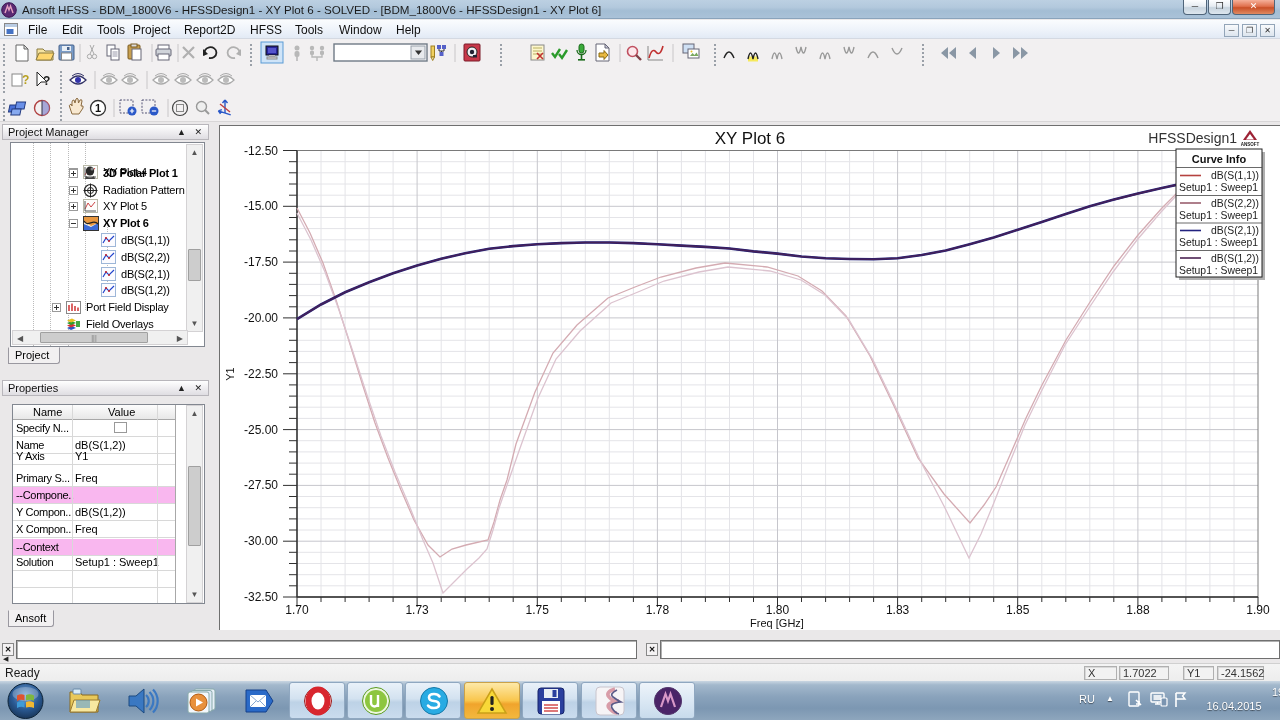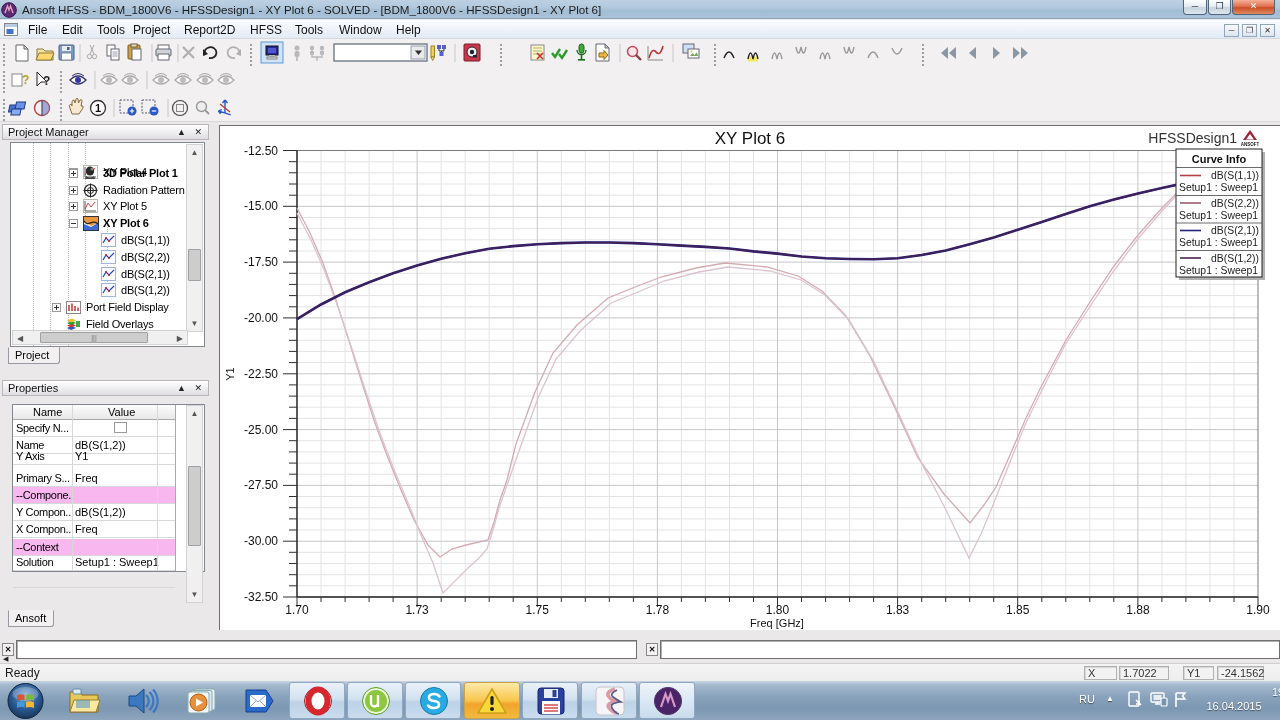--- a/index.html
+++ b/index.html
@@ -35,21 +35,21 @@
 .ttext{position:absolute;top:2px;font-size:11px;color:#000;white-space:nowrap;letter-spacing:-0.2px}
 .guide{position:absolute;top:0;bottom:0;width:1px;background-image:linear-gradient(#bbb 1px,transparent 1px);background-size:1px 2px}
 
 .sb{position:absolute;background:#f0f0f0;border:1px solid #d4d2d4}
 .sbthumb{position:absolute;background:#cdcdcd;border:1px solid #a0a0a0;border-radius:1px}
 .sbarrow{position:absolute;font-size:8px;color:#555;text-align:center;width:100%;}
 #pmtab{position:absolute;left:8px;top:347px;width:52px;height:17px;background:#f2f0f1;border:1px solid #9a98a0;border-top:1px solid #f2f0f1;
  font-size:11px;padding:1px 0 0 6px;border-radius:0 0 3px 0}
 #proptab{position:absolute;left:8px;top:610px;width:46px;height:17px;background:#f2f0f1;border:1px solid #9a98a0;border-top:1px solid #f2f0f1;
  font-size:11px;padding:1px 0 0 6px;border-radius:0 0 3px 0}
-#propbox{position:absolute;left:12px;top:404px;width:193px;height:168px;background:#fff;border:1px solid #828790}
+#propbox{position:absolute;left:12px;top:404px;width:193px;height:200px;background:#fff;border:1px solid #828790}
 #prophead{position:absolute;left:0;top:0;width:162px;height:15px;background:linear-gradient(#fdfdfd,#e8e8e8);border-bottom:1px solid #a8a8a8;font-size:11px}
 .prow{position:absolute;left:0;width:162px;height:17px;border-bottom:1px solid #d8d8d8;font-size:11px}
 .prow.pink{background:#f9b7ef}
 .pname{position:absolute;left:3px;top:2px;white-space:nowrap;overflow:hidden;width:58px;letter-spacing:-0.3px}
 .pval{position:absolute;left:62px;top:2px;white-space:nowrap}
 .chk{position:absolute;left:101px;top:2px;width:13px;height:11px;border:1px solid #999;background:#fff}
 
 #plotwin{position:absolute;left:211px;top:122px;width:1069px;height:511px;background:#eae8e9}
 #plotclient{position:absolute;left:8px;top:3px;width:1061px;height:505px;border:1px solid #6f6f6f;border-right:none;background:#fff}
 .plotsvg{position:absolute;left:0;top:0}

